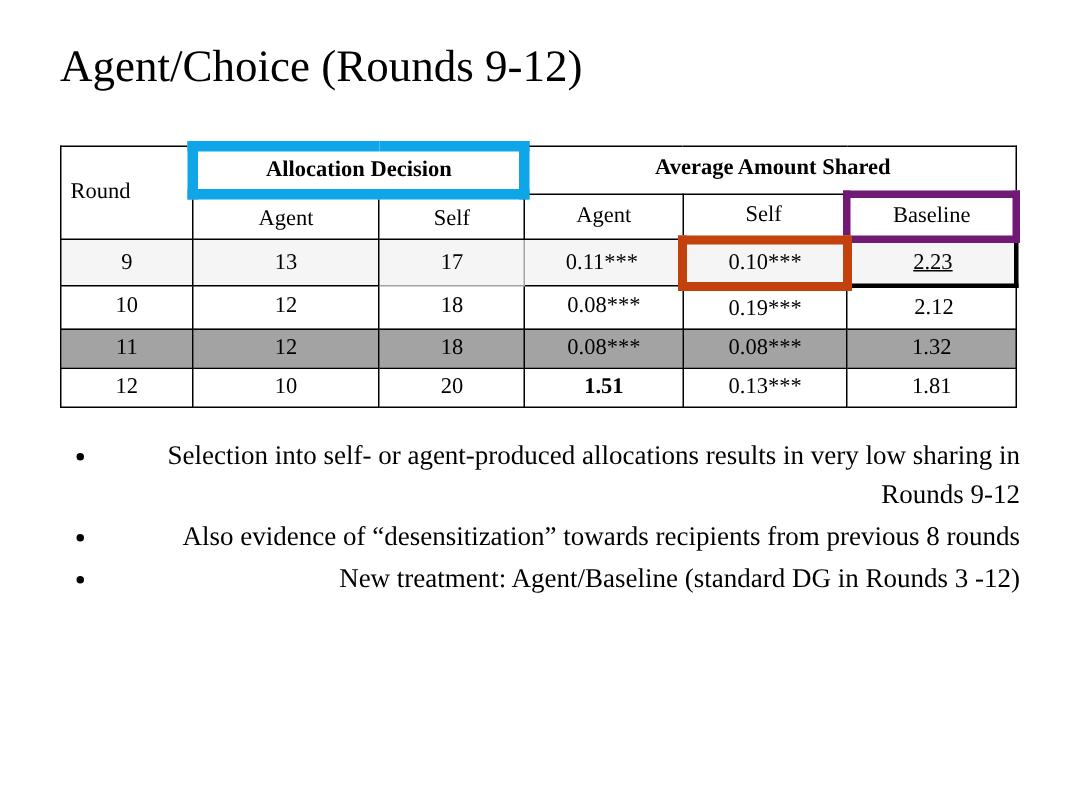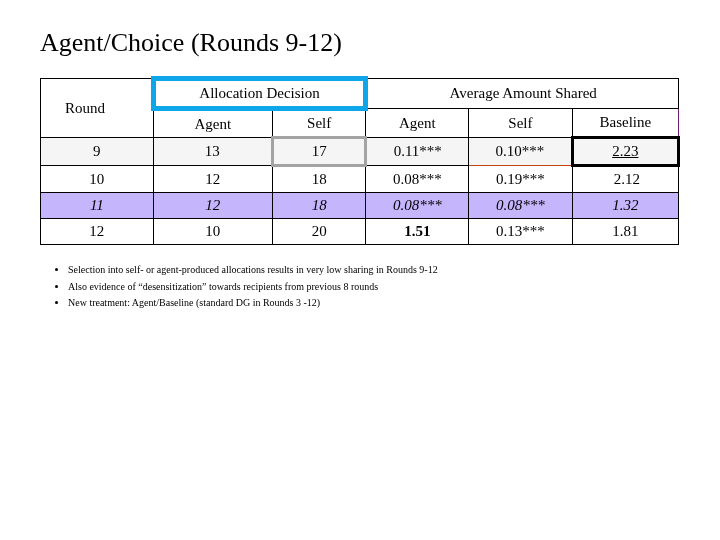--- a/index.html
+++ b/index.html
@@ -9,91 +9,92 @@
       background: #fff;
       font-family: 'Times New Roman', Times, serif;
       font-size: 15px;
       color: #000;
       overflow: hidden;
     }
     .container {
       padding: 28px 40px 20px 40px;
     }
     h1 {
-      font-size: 26px;
+      font-size: 30px;
       font-weight: normal;
-      margin-bottom: 18px;
+      margin-bottom: 32px;
       font-family: 'Times New Roman', Times, serif;
     }
     table {
       border-collapse: collapse;
       width: 100%;
       margin-bottom: 18px;
       font-size: 15px;
     }
     table th, table td {
       padding: 4px 10px;
       text-align: center;
       border: 1px solid #000;
     }
     table th {
       font-weight: normal;
     }
     .bullet-section {
-      font-size: 10px;
+      font-size: 18px;
       line-height: 1.45;
+      text-align: right;
     }
     .bullet-section ul {
       list-style: disc;
       padding-left: 28px;
       margin-bottom: 6px;
     }
     .bullet-section ul li {
       margin-bottom: 2px;
     }
   </style>
 </head>
 <body>
 
 <div class="container">
   <h1>Agent/Choice (Rounds 9-12)</h1>
 
   <table>
     <thead>
       <tr>
-        <th rowspan="2" style="border:1px solid #000; vertical-align:middle; text-align:left; padding-left:24px;">Round</th>
-        <th colspan="2" style="border:5px solid #0ea5e9;">Allocation Decision</th>
-        <th colspan="3" style="border:1px solid #000;">Average Amount Shared</th>
+        <th rowspan="2" style="border:1px solid #000; vertical-align:middle; text-align:left; padding-left:6px;">Round</th>
+        <th colspan="2" style="border:7px solid #0ea5e9;font-weight:bold;">Allocation Decision</th>
+        <th colspan="3" style="border:1px solid #000;font-weight:bold;">Average Amount Shared</th>
       </tr>
       <tr>
         <th style="border:1px solid #000;">Agent</th>
         <th style="border:1px solid #000;">Self</th>
         <th style="border:1px solid #000;">Agent</th>
         <th style="border:1px solid #000;">Self</th>
-        <th style="border:1px solid #701a75;text-align:center;">Baseline</th>
+        <th style="border:5px solid #701a75;text-align:center;">Baseline</th>
       </tr>
     </thead>
     <tbody id="table-body">
     <tr style="background: rgb(245, 245, 245);">
           <td style="text-align:center; border:1px solid #000;">9</td>
           <td style="border:1px solid #000;">13</td>
-          <td style="border:3px solid #a3a3a3;">17</td>
+          <td style="border:1px solid #a3a3a3;">17</td>
           <td style="border:1px solid #000;">0.11***</td>
-          <td style="border:1px solid #c2410c;">0.10***</td>
+          <td style="border:6px solid #c2410c;">0.10***</td>
           <td style="border:3px solid #000000;text-decoration:underline;">2.23</td>
         </tr>
         <tr style="background: rgb(255, 255, 255);">
           <td style="text-align:center; border:1px solid #000;">10</td>
           <td style="border:1px solid #000;">12</td>
           <td style="border:1px solid #000;">18</td>
           <td style="border:1px solid #000;">0.08***</td>
           <td style="border:1px solid #000;">0.19***</td>
           <td style="border:1px solid #000;padding-left:13px;">2.12</td>
         </tr>
-        <tr style="background: #c4b5fd; font-style: italic;">
+        <tr style="background: #a3a3a3;">
           <td style="text-align:center; border:1px solid #000;">11</td>
           <td style="border:1px solid #000;">12</td>
           <td style="border:1px solid #000;">18</td>
           <td style="border:1px solid #000;">0.08***</td>
           <td style="border:1px solid #000;">0.08***</td>
           <td style="border:1px solid #000;">1.32</td>
         </tr>
         <tr style="background: rgb(255, 255, 255);">
           <td style="text-align:center; border:1px solid #000;">12</td>
           <td style="border:1px solid #000;">10</td>

